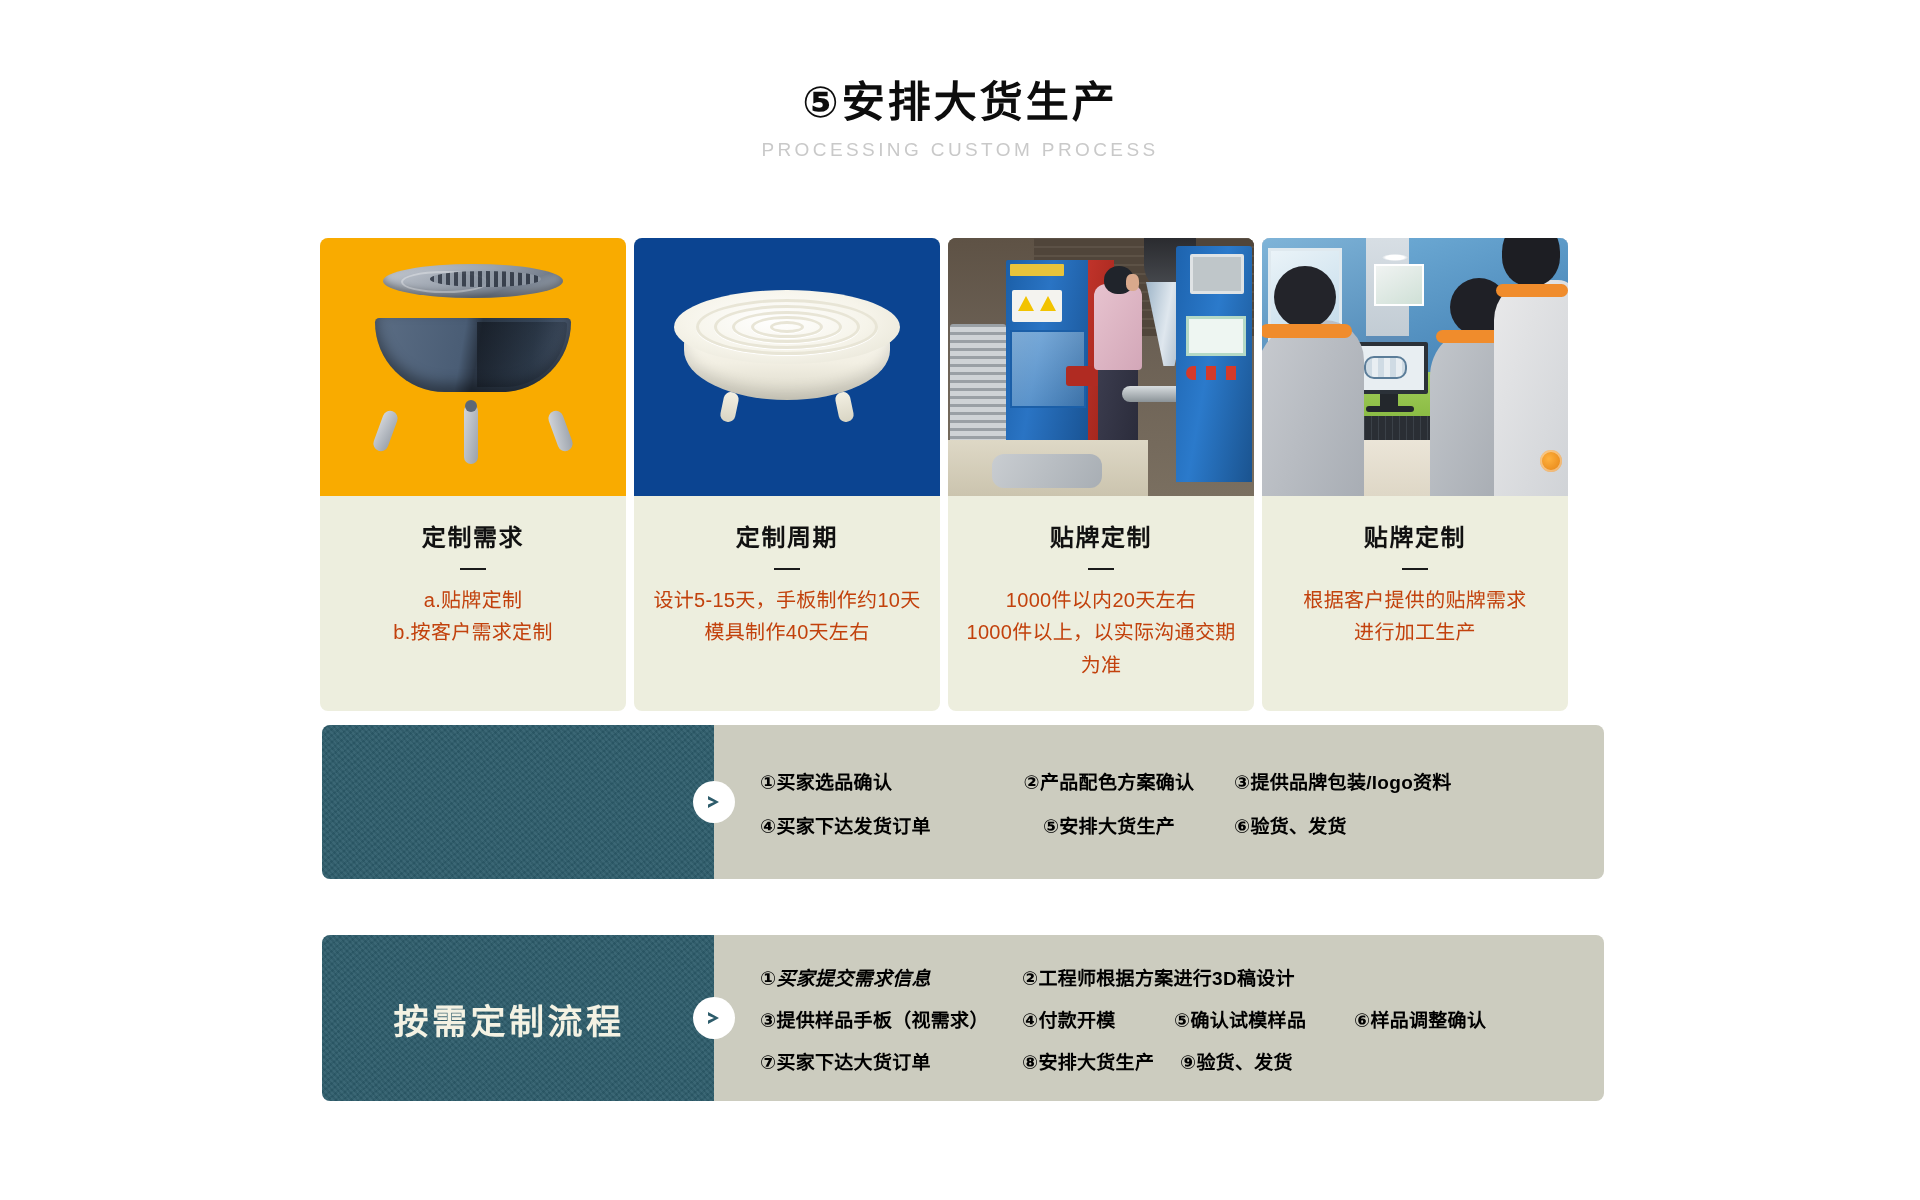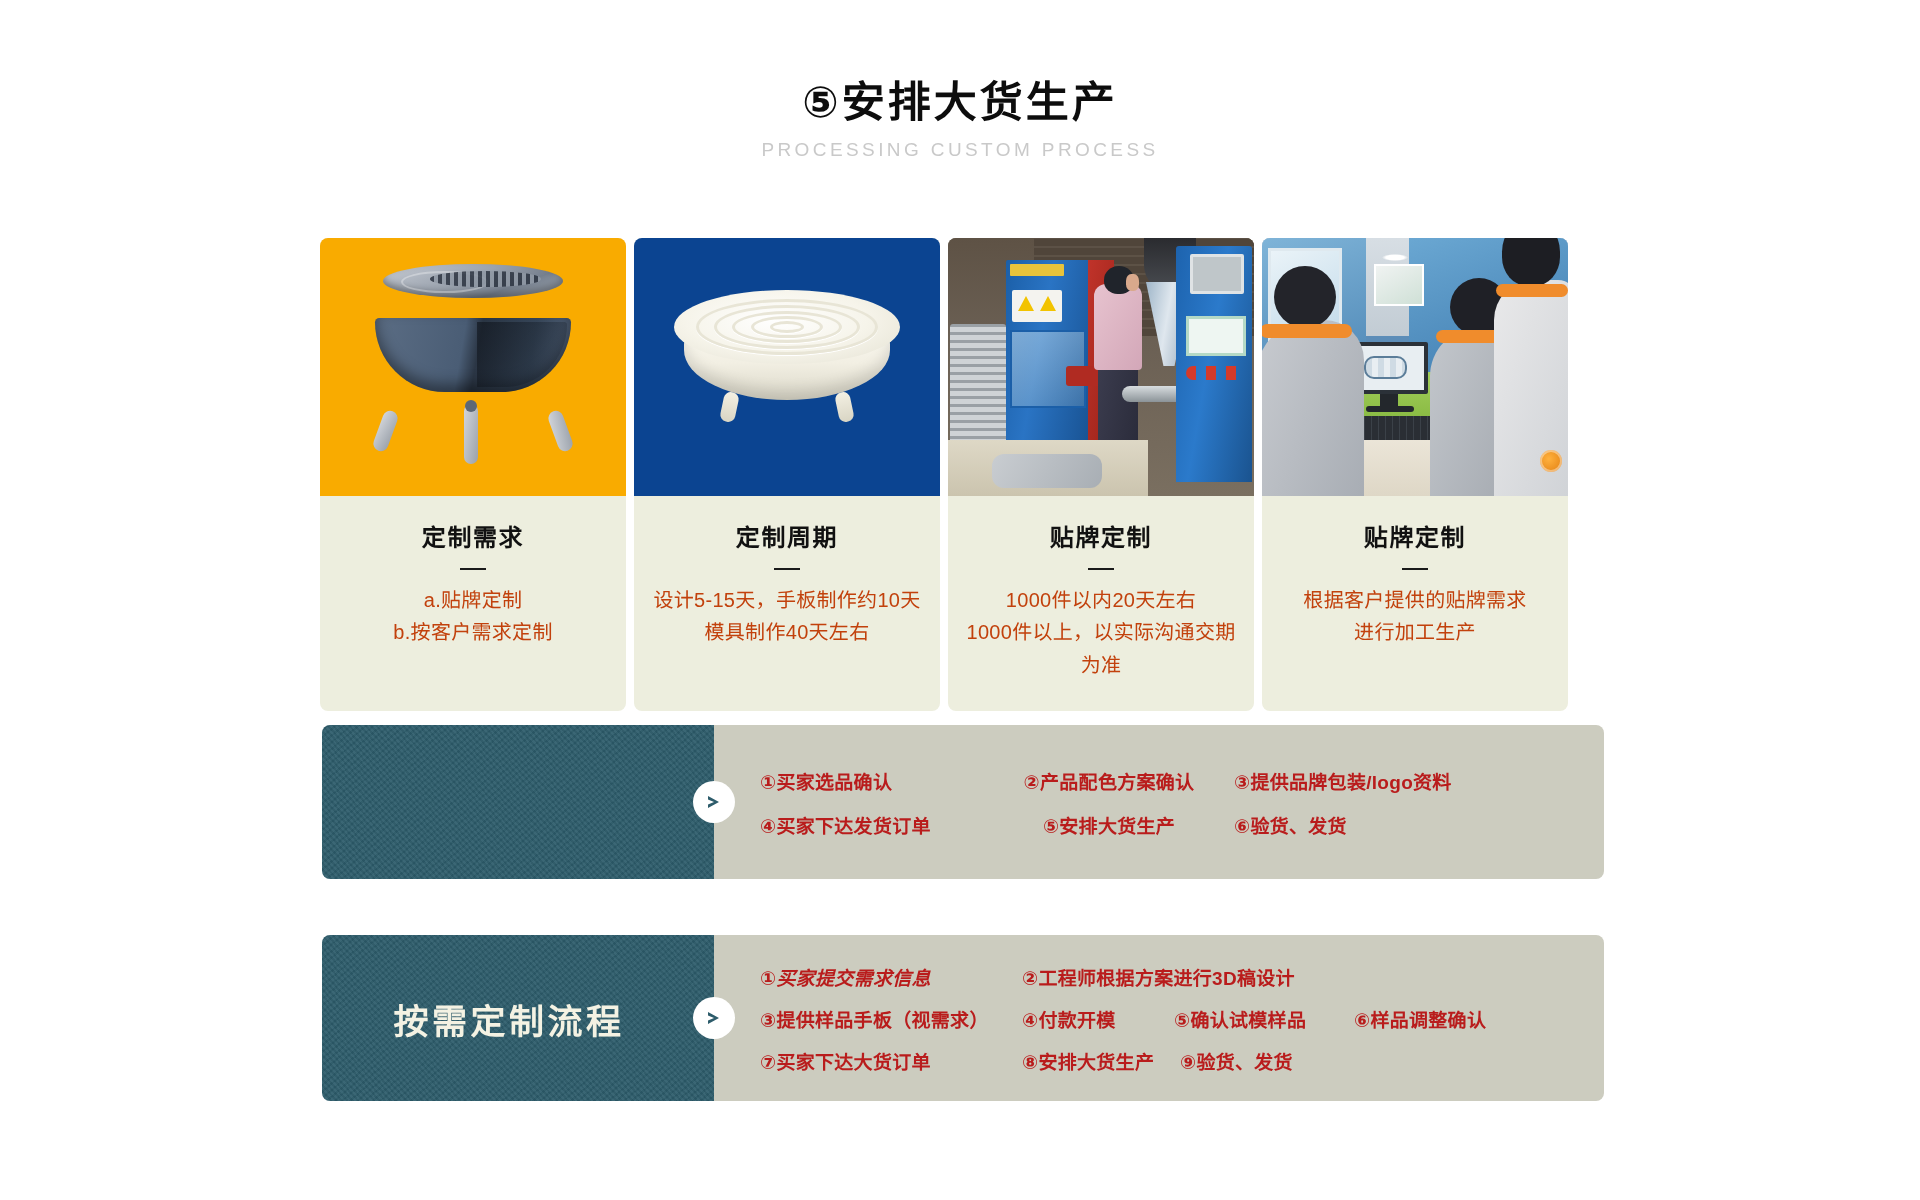--- a/index.html
+++ b/index.html
@@ -282,21 +282,21 @@
   .banner-arrow svg { display:block; }
   .banner-content {
     flex:1 1 auto; background:#ccccbf;
     display:flex; flex-direction:column; justify-content:center;
     padding:0 0 0 46px;
   }
   .proc-row { display:flex; align-items:center; }
   .banner.b1 .proc-row { height:44px; }
   .banner.b2 .proc-row { height:42px; }
   .proc-item {
-    font-size:19px; font-weight:700; color:#b91c1c; letter-spacing:.3px;
+    font-size:19px; font-weight:700; color:#000000; letter-spacing:.3px;
     white-space:nowrap;
   }
   
   .b1 .proc-item:nth-child(1){ width:224px; }
   .b1 .proc-item:nth-child(2){ width:250px;text-align:center; }
   .b2 .proc-item{ margin-right:0; }
   .b2 .r1 .proc-item:nth-child(1){ width:262px;font-style:italic; }
   .b2 .r2 .proc-item:nth-child(1){ width:262px; }
   .b2 .r2 .proc-item:nth-child(2){ width:152px; }
   .b2 .r2 .proc-item:nth-child(3){ width:180px; }

